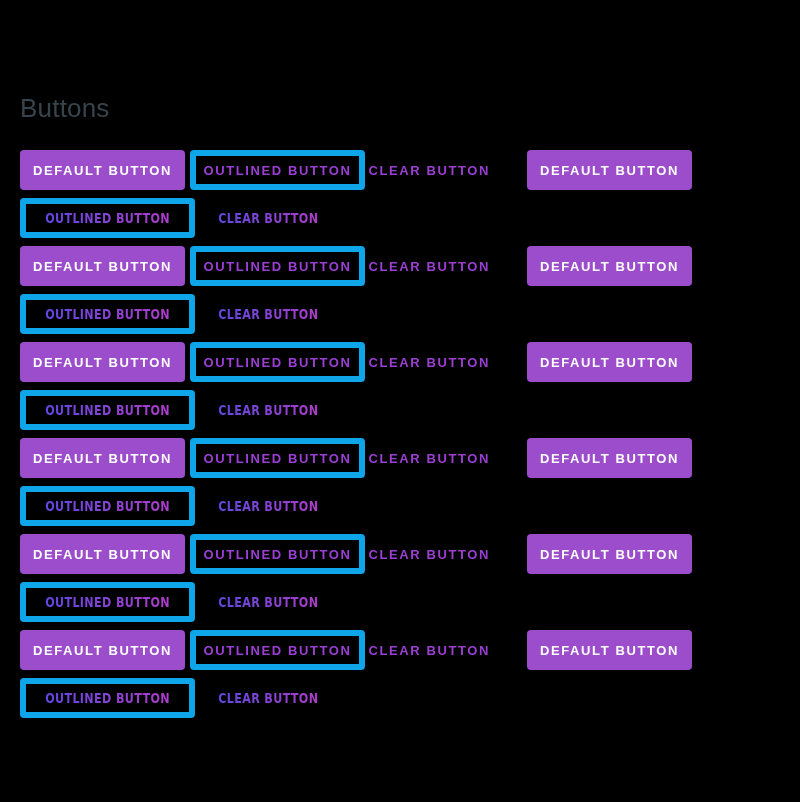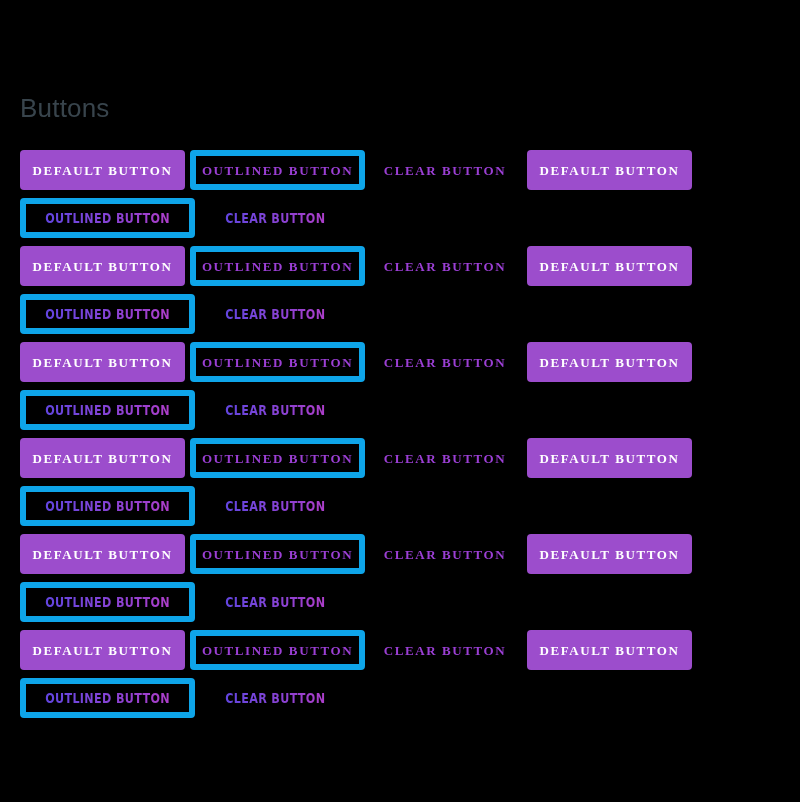--- a/index.html
+++ b/index.html
@@ -79,25 +79,26 @@
     background: transparent;
     border: 6px solid #0ea5e9;
     color: #9b3fd4;
   }
 
   
   .btn.clear {
     background: transparent;
     border: 0;
     color: #9b3fd4;
+    justify-content: flex-end;
   }
 
   
   .fontA .btn-label {
-    font-family: Liberation Serif, serif;
+    font-family: Liberation Sans, sans-serif;
     font-size: 13px;
     font-weight: bold;
     letter-spacing: 1.6px;
     text-transform: uppercase;
   }
 
   
   .fontB .btn-label {
     font-family: "DejaVu Sans", sans-serif;
     font-size: 13px;

